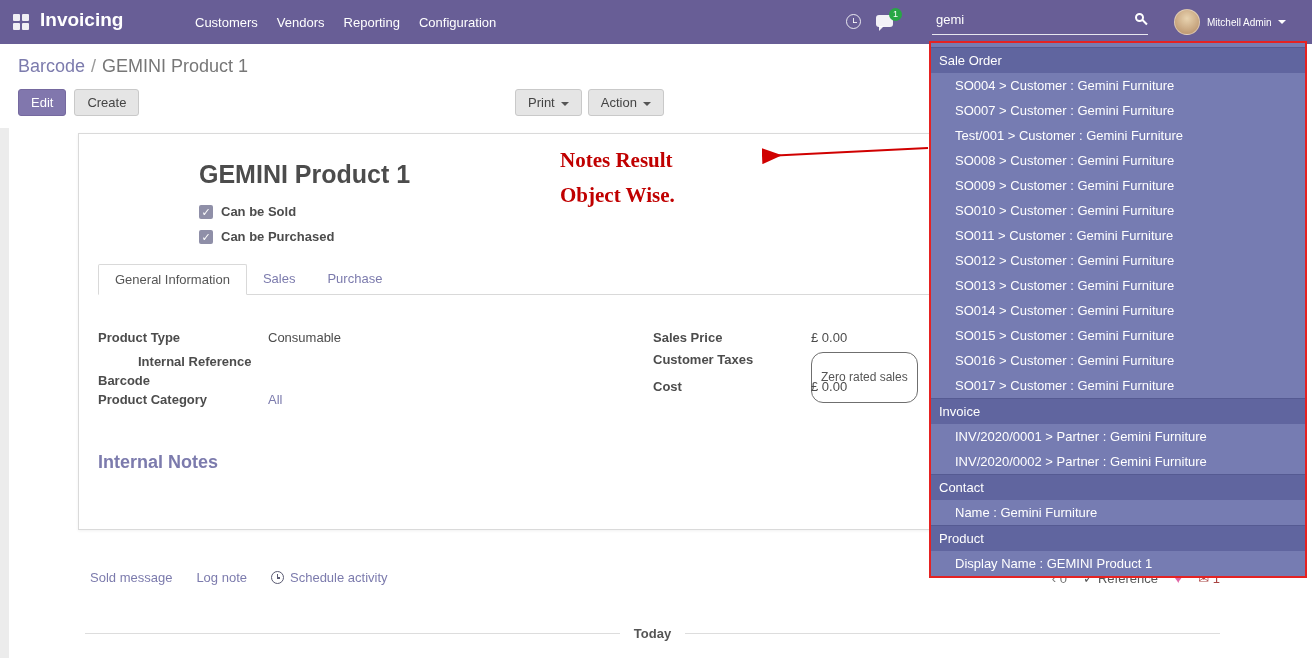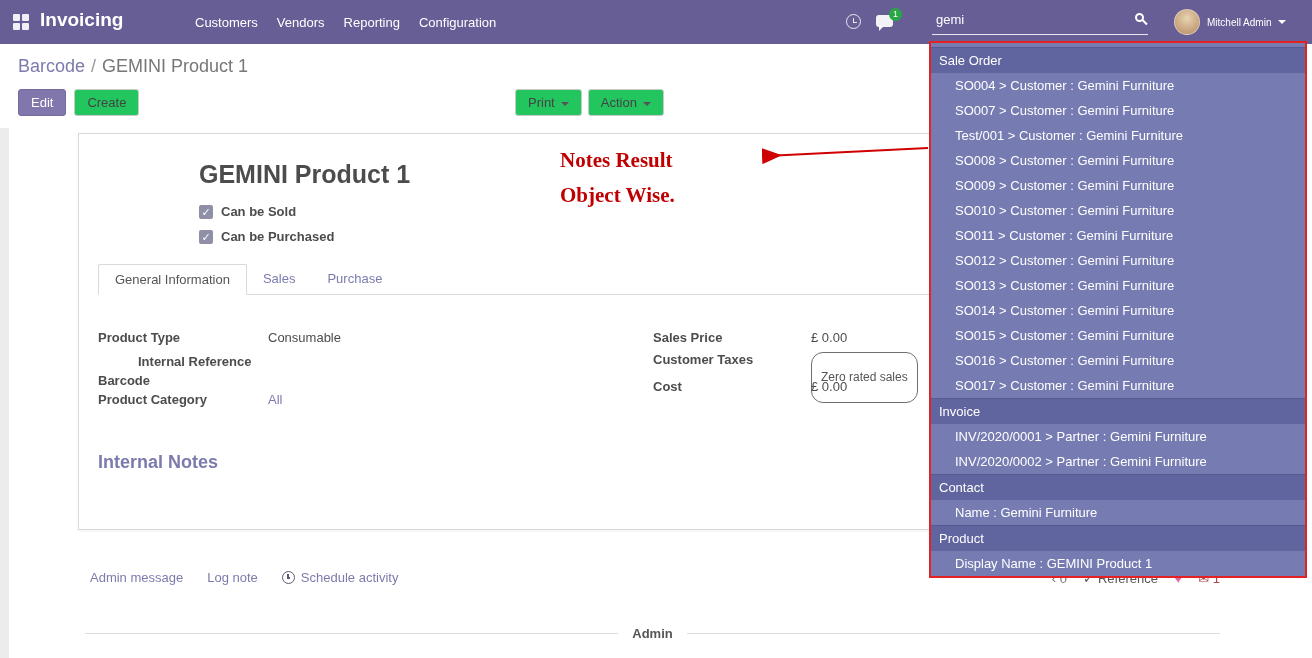--- a/index.html
+++ b/index.html
@@ -26,21 +26,21 @@
   .user-zone { position:absolute; left:1174px; top:0; height:44px; display:flex; align-items:center; gap:7px; cursor:pointer; }
   .avatar { width:26px; height:26px; border-radius:50%; background:radial-gradient(circle at 50% 35%, #e8d3b0, #b48a62); border:1px solid rgba(255,255,255,.4); }
   .user-name { font-size:10px; color:#fff; }
   .caret-down { width:0; height:0; border-left:4px solid transparent; border-right:4px solid transparent; border-top:4px solid #fff; }
 
   
   .breadcrumb { position:absolute; left:18px; top:56px; font-size:18px; }
   .breadcrumb .bc-parent { color:#7c7bad; cursor:pointer; }
   .breadcrumb .bc-sep { color:#999; margin:0 6px; }
   .breadcrumb .bc-current { color:#777; }
-  .btn { display:inline-block; height:27px; line-height:25px; padding:0 12px; font-size:13px; border-radius:3px; border:1px solid #c9c9c9; background:#22c55e; color:#444; cursor:pointer; }
+  .btn { display:inline-block; height:27px; line-height:25px; padding:0 12px; font-size:13px; border-radius:3px; border:1px solid #c9c9c9; background:#e5e5e5; color:#444; cursor:pointer; }
   .btn-primary { background:#8177ad; border-color:#75699f; color:#fff; }
   .left-buttons { position:absolute; left:18px; top:89px; display:flex; gap:8px; }
   .mid-buttons { position:absolute; left:515px; top:89px; display:flex; gap:6px; }
   .btn .caret { display:inline-block; width:0; height:0; border-left:4px solid transparent; border-right:4px solid transparent; border-top:4px solid #555; margin-left:6px; vertical-align:middle; }
 
   
   .content-bg { position:absolute; left:0; top:128px; width:1312px; height:530px; background:#fff; }
   .left-strip { position:absolute; left:0; top:128px; width:9px; height:530px; background:#ececec; }
   .sheet { position:absolute; left:78px; top:133px; width:1156px; height:397px; background:#fff; border:1px solid #dadada; box-shadow:0 1px 3px rgba(0,0,0,.06); }
   .sheet-title { position:absolute; left:120px; top:26px; font-size:25px; font-weight:bold; color:#4c4c4c; }
@@ -252,33 +252,33 @@
     </div>
     <div class="dd-group">
       <div class="dd-header">Product</div>
 
         <div class="dd-item">Display Name : GEMINI Product 1</div>
 
     </div>
   </div>
 
   <div class="chatter-left">
-    <span class="chatter-link">Admin message</span>
+    <span class="chatter-link">Sold message</span>
     <span class="chatter-link">Log note</span>
     <span class="chatter-link">
       <span class="mini-clock"></span>
       <span>Schedule activity</span>
     </span>
   </div>
   <div class="chatter-right">
     <span class="muted-ic">‹ <span>0</span></span>
     <span class="following"><span class="check-glyph">✓</span><span>Reference</span></span>
     <span class="heart-icon">♥</span>
     <span class="followers">✉ <span>1</span></span>
   </div>
 
   <div class="today-divider">
     <span class="line"></span>
-    <span class="today-label">Admin</span>
+    <span class="today-label">Today</span>
     <span class="line"></span>
   </div>
 
 </div>
 
 </body></html>

